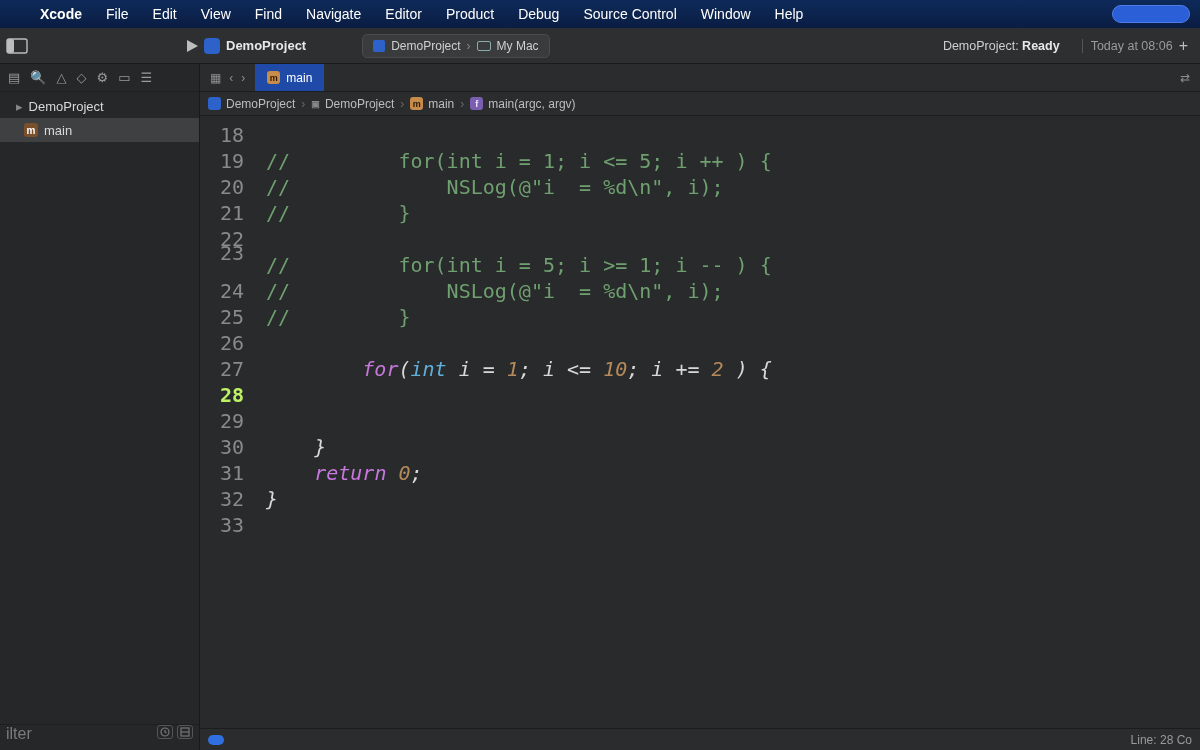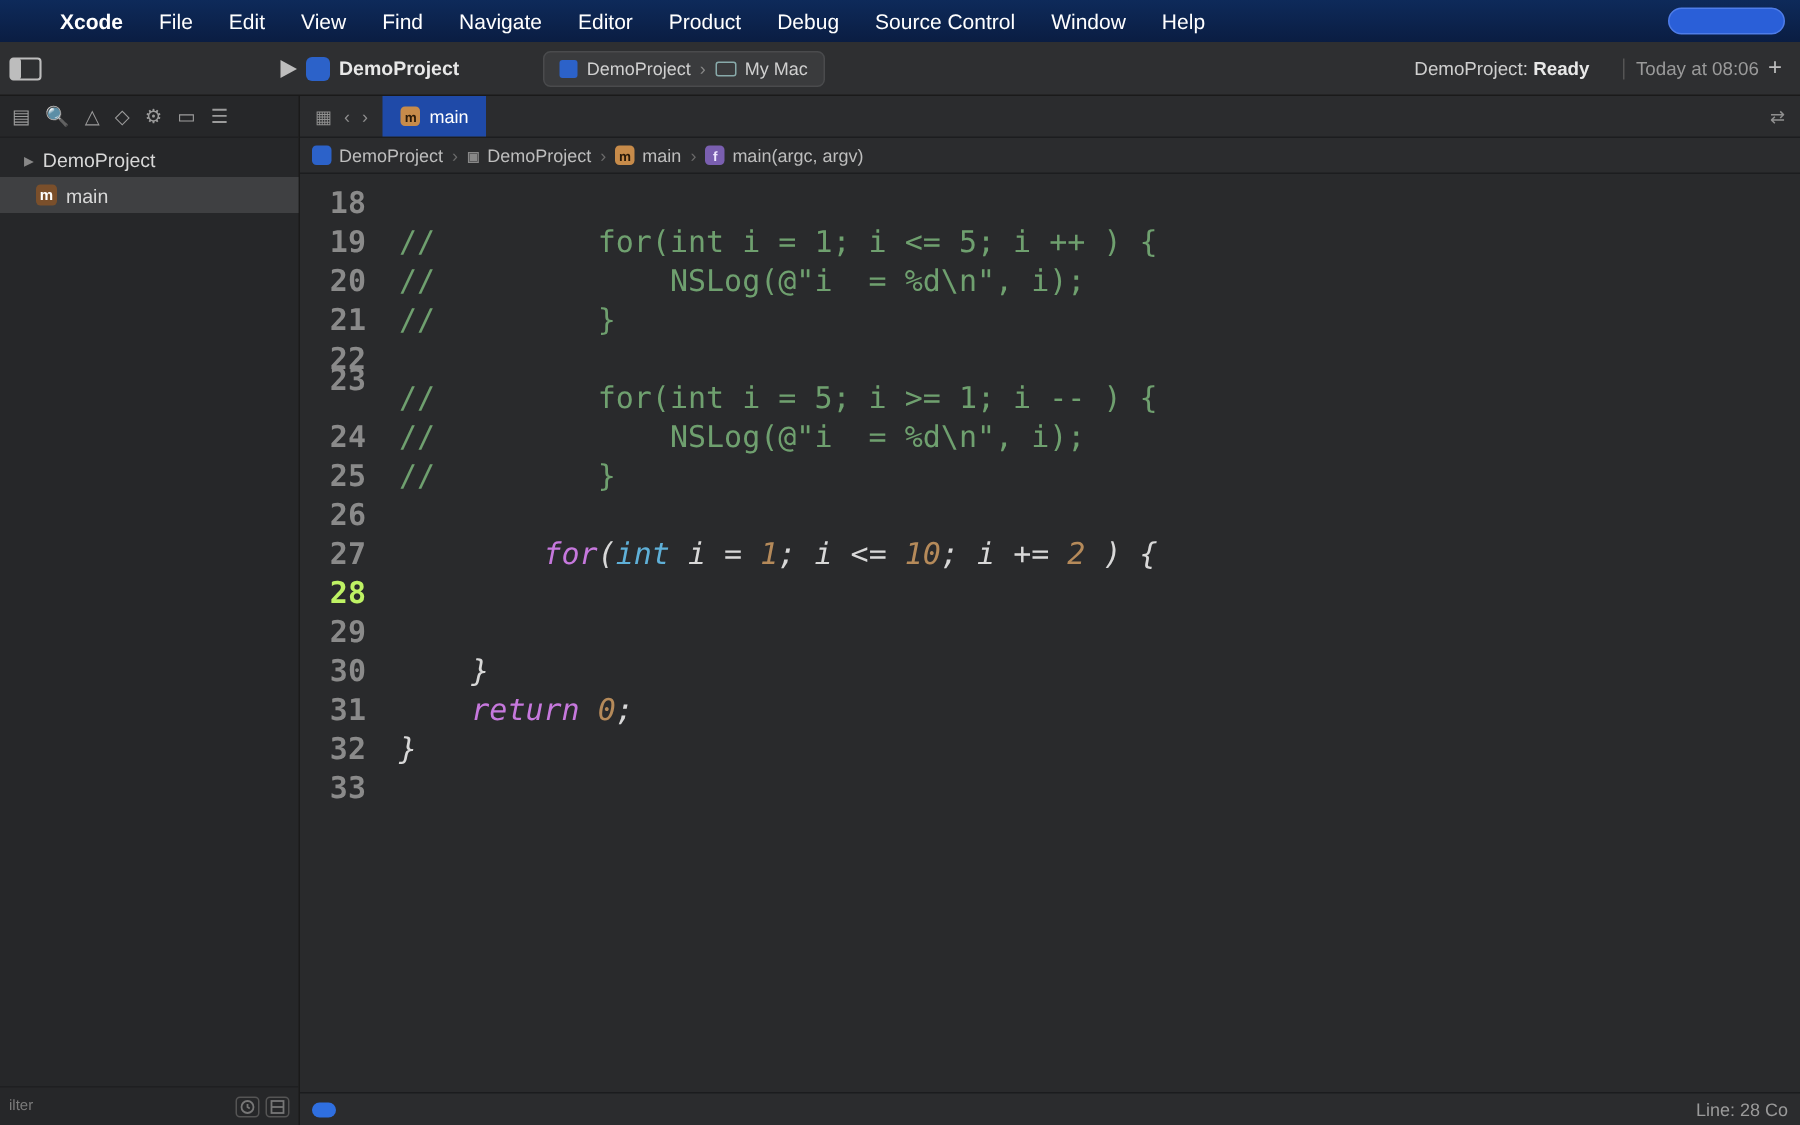--- a/index.html
+++ b/index.html
@@ -86,22 +86,22 @@
   .nav-row.indent2 { padding-left: 24px; }
   .nav-row.selected { background: #3f4042; }
   .nav-row .m-badge {
     display: inline-flex; width: 14px; height: 14px;
     background: #7a4f2b; color: #fff; font-size: 10px;
     border-radius: 3px; align-items: center; justify-content: center;
     font-weight: 600;
   }
   .nav-filter {
     height: 26px; border-top: 1px solid #1e1f21;
-    display: flex; align-items: center; padding: 0 6px;
-    color: #7b7b7b; font-size: 10px; gap: 4px;
+    display: flex; padding: 0 6px;
+    color: #7b7b7b; font-size: 16px; gap: 4px;
   }
   .nav-filter .sp { margin-left: auto; display: flex; gap: 4px; }
   .filter-btn {
     width: 16px; height: 14px; border: 1px solid #555; border-radius: 3px;
   }
 
   
   .editor-area { flex: 1; display: flex; flex-direction: column; background: #292a2c; }
 
   .tabbar {
@@ -148,21 +148,20 @@
     flex: 1; background: #292a2c;
     font-family: "SF Mono","Menlo","Consolas",monospace;
     font-size: 20px; line-height: 26px;
     position: relative; overflow: hidden;
     padding-top: 6px;
   }
   .code .ln {
     position: absolute; left: 0; width: 54px;
     text-align: right; color: #8a8a8a;
     padding-right: 10px;
-    font-weight: bold;
   }
   .code .tx {
     position: absolute; left: 66px; white-space: pre;
   }
   .tok-comment { color: #6fa06f; }
   .tok-keyword { color: #c678dd; }
   .tok-type    { color: #5fb0d8; }
   .tok-number  { color: #b58a5a; }
   .tok-punct   { color: #d8d8d8; font-style: italic; }
   .current-line .ln { color: #bef264; font-weight: 600; }

